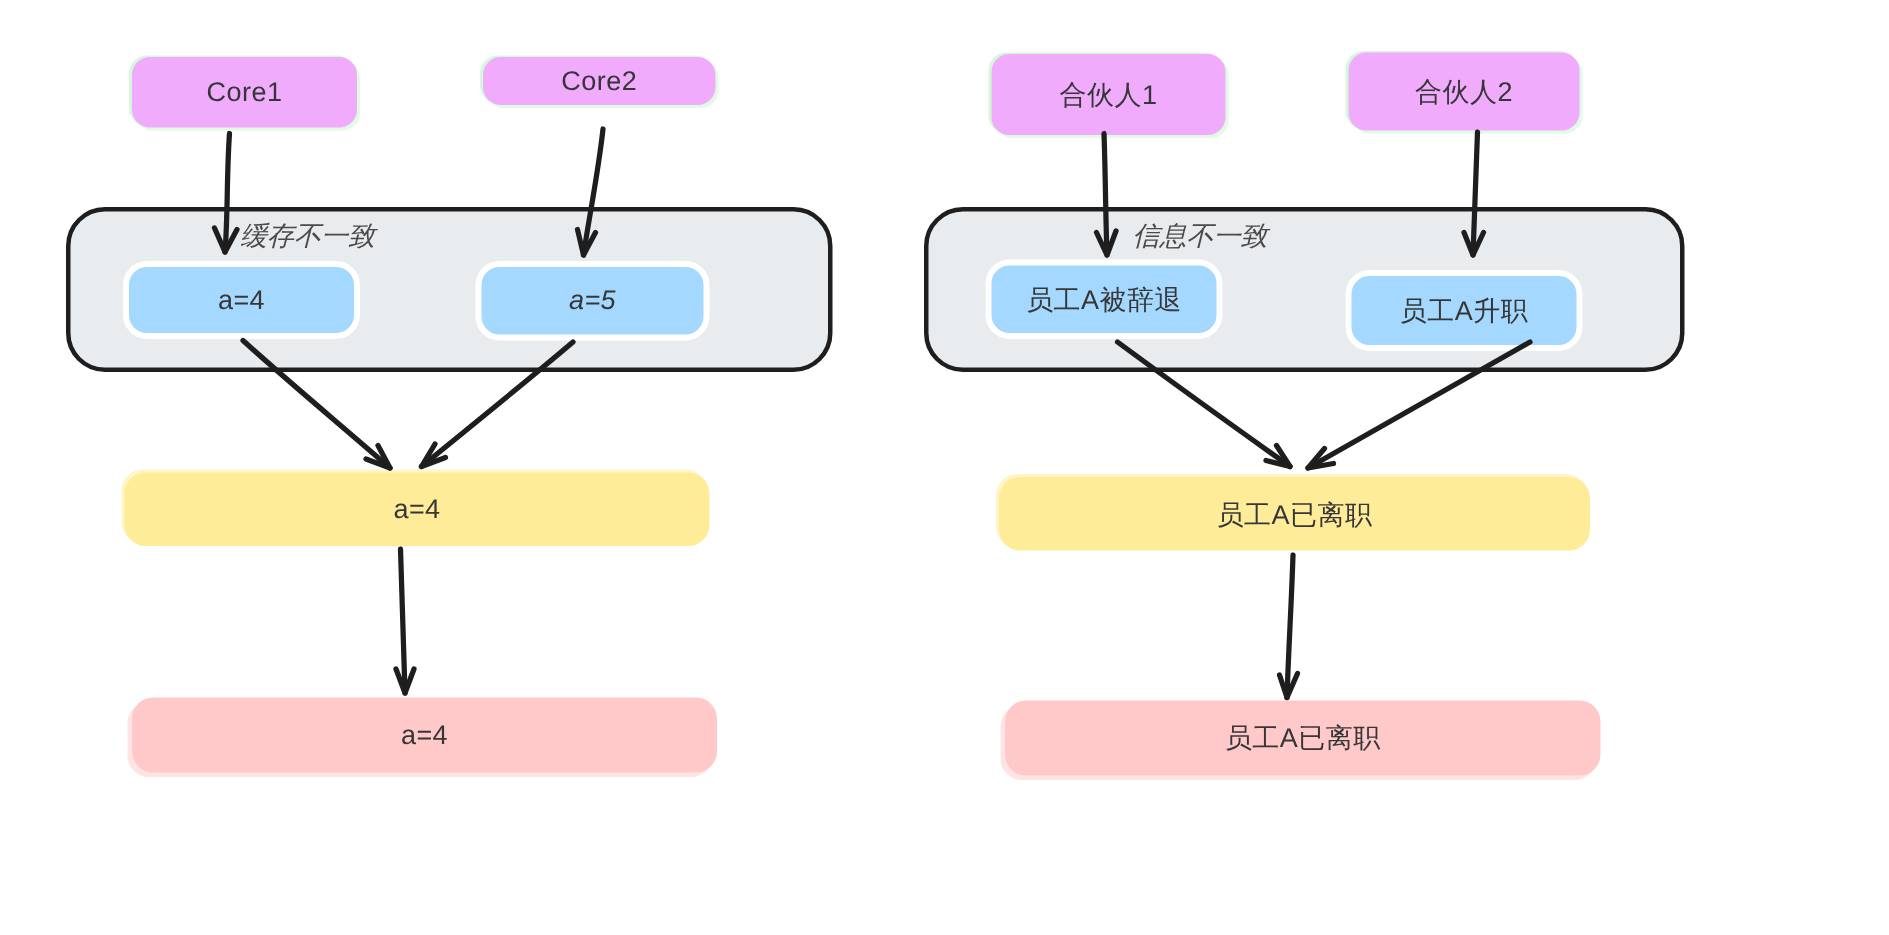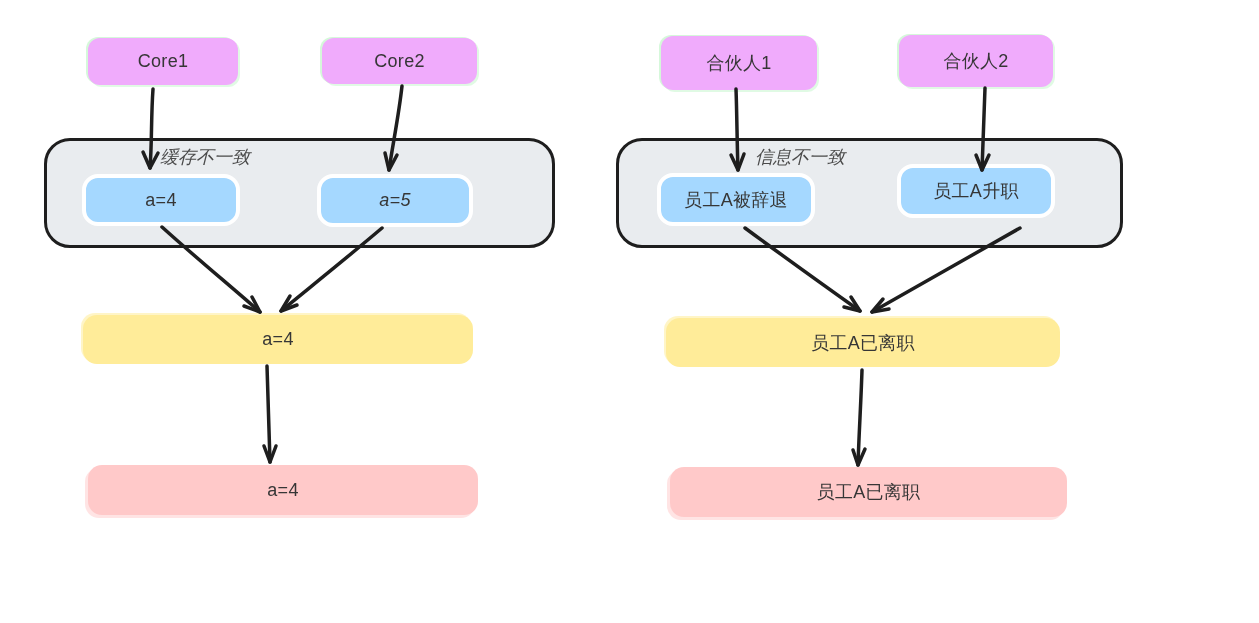--- a/index.html
+++ b/index.html
@@ -82,21 +82,21 @@
 </style>
 </head>
 <body>
 
 <div class="canvas">
 
   <div class="node source-node" style="left:88px; top:38px; width:150px; height:47px;">
     <span>Core1</span>
   </div>
 
-  <div class="node source-node" style="left:322px; top:38px; width:155px; height:46px;">
+  <div class="node source-node" style="left:322px; top:38px; width:155px; height:32px;">
     <span>Core2</span>
   </div>
 
   <div class="group-box" style="left:44px; top:138px; width:511px; height:110px;"></div>
   <div class="group-label" style="left:160px; top:145px;">缓存不一致</div>
 
   <div class="node entry-node" style="left:82px; top:174px; width:158px; height:52px;">
     <span>a=4</span>
   </div>
 
@@ -120,21 +120,21 @@
     <span>合伙人2</span>
   </div>
 
   <div class="group-box" style="left:616px; top:138px; width:507px; height:110px;"></div>
   <div class="group-label" style="left:735px; top:145px;margin-left:20px;">信息不一致</div>
 
   <div class="node entry-node" style="left:657px; top:173px; width:158px; height:53px;">
     <span>员工A被辞退</span>
   </div>
 
-  <div class="node entry-node" style="left:897px; top:164px; width:158px; height:54px;">
+  <div class="node entry-node" style="left:897px; top:180px; width:158px; height:54px;">
     <span>员工A升职</span>
   </div>
 
   <div class="node merged-node" style="left:666px; top:318px; width:394px; height:49px;">
     <span>员工A已离职</span>
   </div>
 
   <div class="node final-node" style="left:670px; top:467px; width:397px; height:50px;">
     <span>员工A已离职</span>
   </div>

